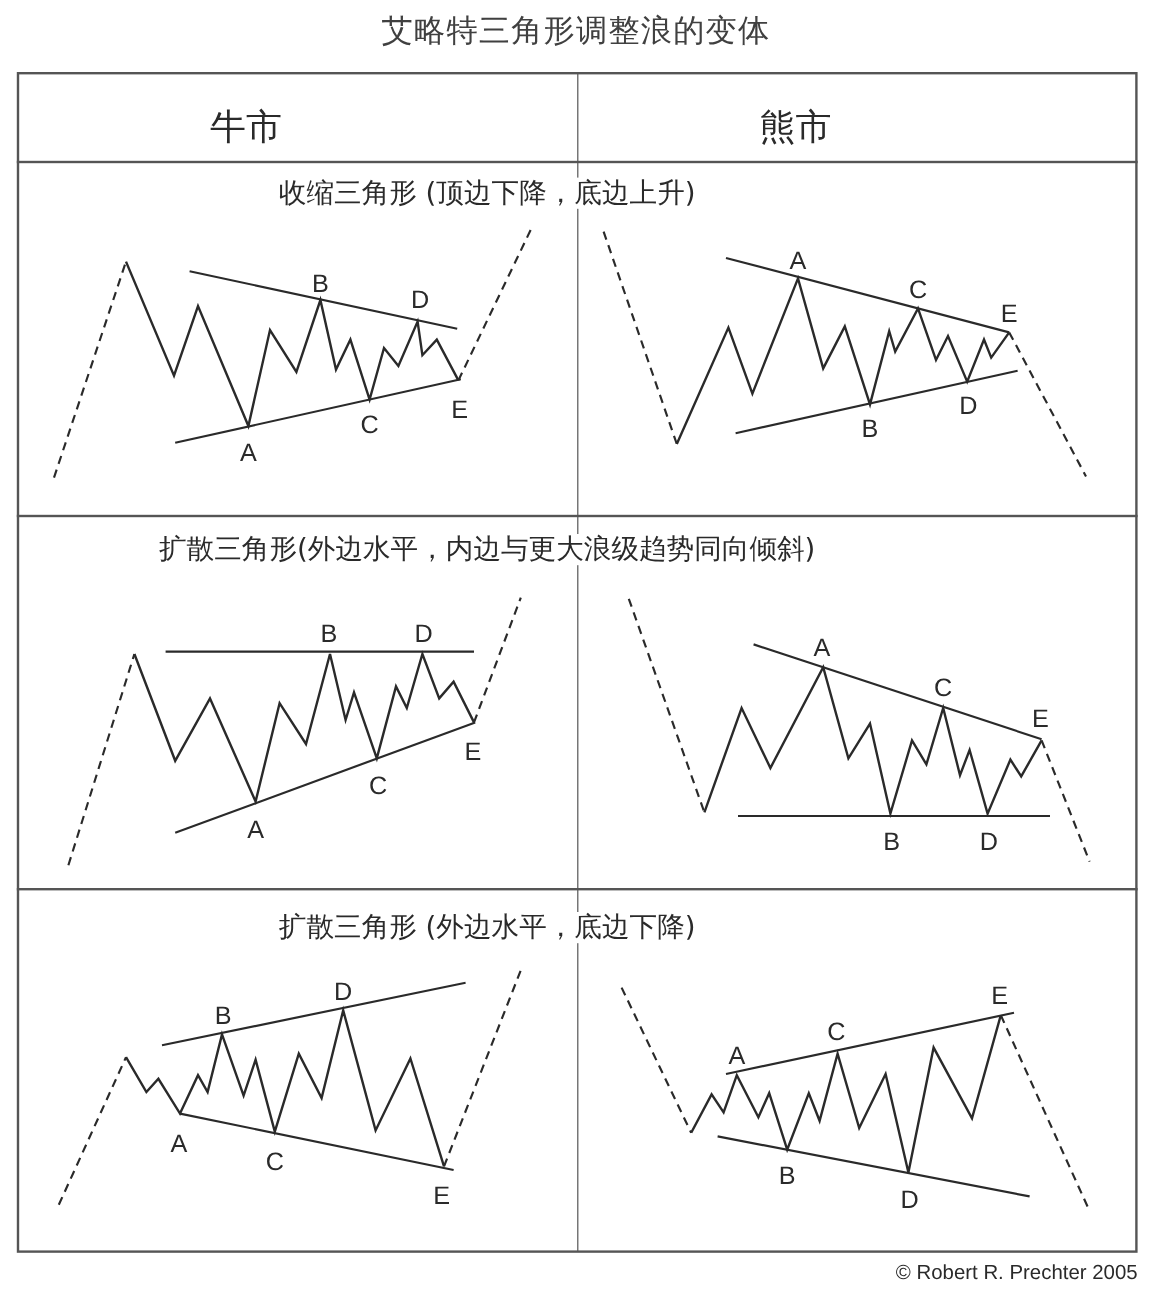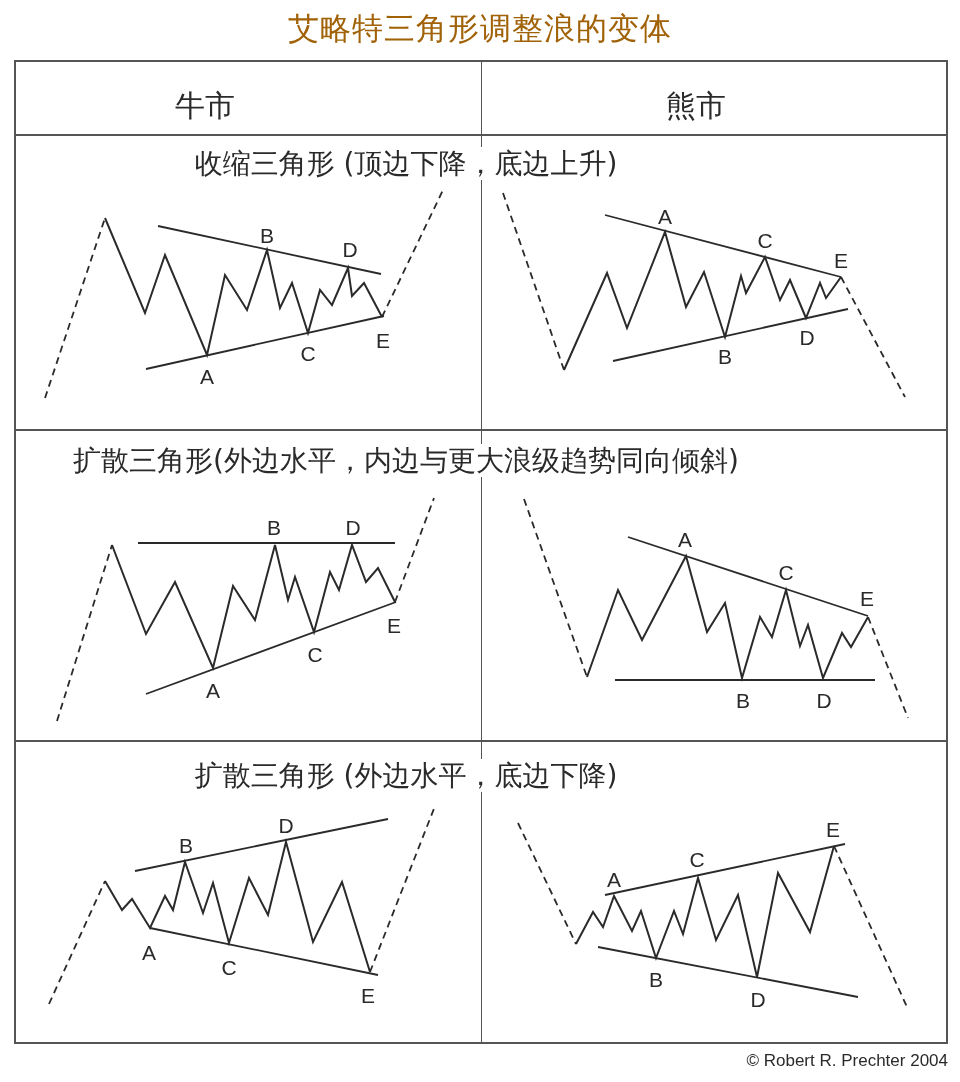--- a/index.html
+++ b/index.html
@@ -1,45 +1,45 @@
 <!DOCTYPE html>
 <html><head>
 <meta charset="utf-8">
 <style>
   html, body { margin: 0; padding: 0; background: #ffffff; }
   body { width: 960px; height: 1082px; position: relative; overflow: hidden;
          font-family: "DejaVu Sans", "Liberation Sans", sans-serif; color: #2a2a2a; }
   .title { position: absolute; left: 0; top: 8px; width: 960px; text-align: center;
-           font-size: 31px; letter-spacing: 1px; color: #a16207; }
+           font-size: 26px; letter-spacing: 1px; color: #404040; }
   .frame { position: absolute; left: 14px; top: 60px; width: 934px; height: 984px;
            border: 2px solid #555; box-sizing: border-box; }
   .hline { position: absolute; left: 14px; width: 934px; height: 0; border-top: 2px solid #555; }
   .vline { position: absolute; left: 481px; width: 0; border-left: 1.5px solid #555; }
   .colhead { position: absolute; top: 86px; font-size: 30px; text-align: center; width: 378px; color: #2a2a2a; }
-  .sechead { position: absolute; left: 16px; width: 780px; text-align: center; font-size: 28px;
+  .sechead { position: absolute; left: 16px; width: 780px; text-align: center; font-size: 23px;
              color: #2a2a2a; }
   .sechead span { background: #fff; padding: 0 4px; }
   svg.diagram { position: absolute; left: 0; top: 0; width: 960px; height: 1082px; pointer-events: none; }
   svg.diagram text { font-family: "Liberation Sans", "DejaVu Sans", sans-serif; font-size: 21px; fill: #2a2a2a; }
   .credit { position: absolute; right: 12px; top: 1051px; font-size: 17px; color: #2a2a2a;
             font-family: "Liberation Sans", "DejaVu Sans", sans-serif; }
 </style>
 </head>
 <body>
 
 <div class="title">艾略特三角形调整浪的变体</div>
 
 <div class="frame"></div>
 <div class="hline" style="top:134px"></div>
 <div class="hline" style="top:429px"></div>
 <div class="hline" style="top:740px"></div>
 <div class="vline" style="top:61px;height:982px"></div>
 
 <div class="colhead" style="left:16px">牛市</div>
-<div class="colhead" style="left:507px">熊市</div>
+<div class="colhead" style="left:474px">熊市</div>
 
 <div class="sechead" style="top:145px"><span>收缩三角形 (顶边下降，底边上升)</span></div>
 <div class="sechead" style="top:442px"><span>扩散三角形(外边水平，内边与更大浪级趋势同向倾斜)</span></div>
 <div class="sechead" style="top:757px"><span>扩散三角形 (外边水平，底边下降)</span></div>
 
 <svg class="diagram" id="diagram" viewBox="0 0 960 1082">
     <g>
       <polyline points="158,226 381,274" fill="none" stroke="#2a2a2a" stroke-width="1.8" stroke-linejoin="miter"></polyline>
       <polyline points="146,369 384,316" fill="none" stroke="#2a2a2a" stroke-width="1.8" stroke-linejoin="miter"></polyline>
       <polyline points="45,398 105,218" fill="none" stroke="#2a2a2a" stroke-width="1.8" stroke-linejoin="miter" stroke-dasharray="7,5"></polyline>
@@ -106,13 +106,13 @@
       <polyline points="576,944 593,912 603,927 614,896 632,931 641,911 656,958 674,911 683,934 698,878 716,940 738,895 757,977 778,873 810,932 834,846" fill="none" stroke="#2a2a2a" stroke-width="2" stroke-linejoin="miter"></polyline>
       <polyline points="834,846 907,1007" fill="none" stroke="#2a2a2a" stroke-width="1.8" stroke-linejoin="miter" stroke-dasharray="7,5"></polyline>
       <text x="614" y="887" text-anchor="middle">A</text>
       <text x="656" y="987" text-anchor="middle">B</text>
       <text x="697" y="867" text-anchor="middle">C</text>
       <text x="758" y="1007" text-anchor="middle">D</text>
       <text x="833" y="837" text-anchor="middle">E</text>
     </g>
   </svg>
 
-<div class="credit">© Robert R. Prechter 2004</div>
+<div class="credit">© Robert R. Prechter 2005</div>
 
 </body></html>

